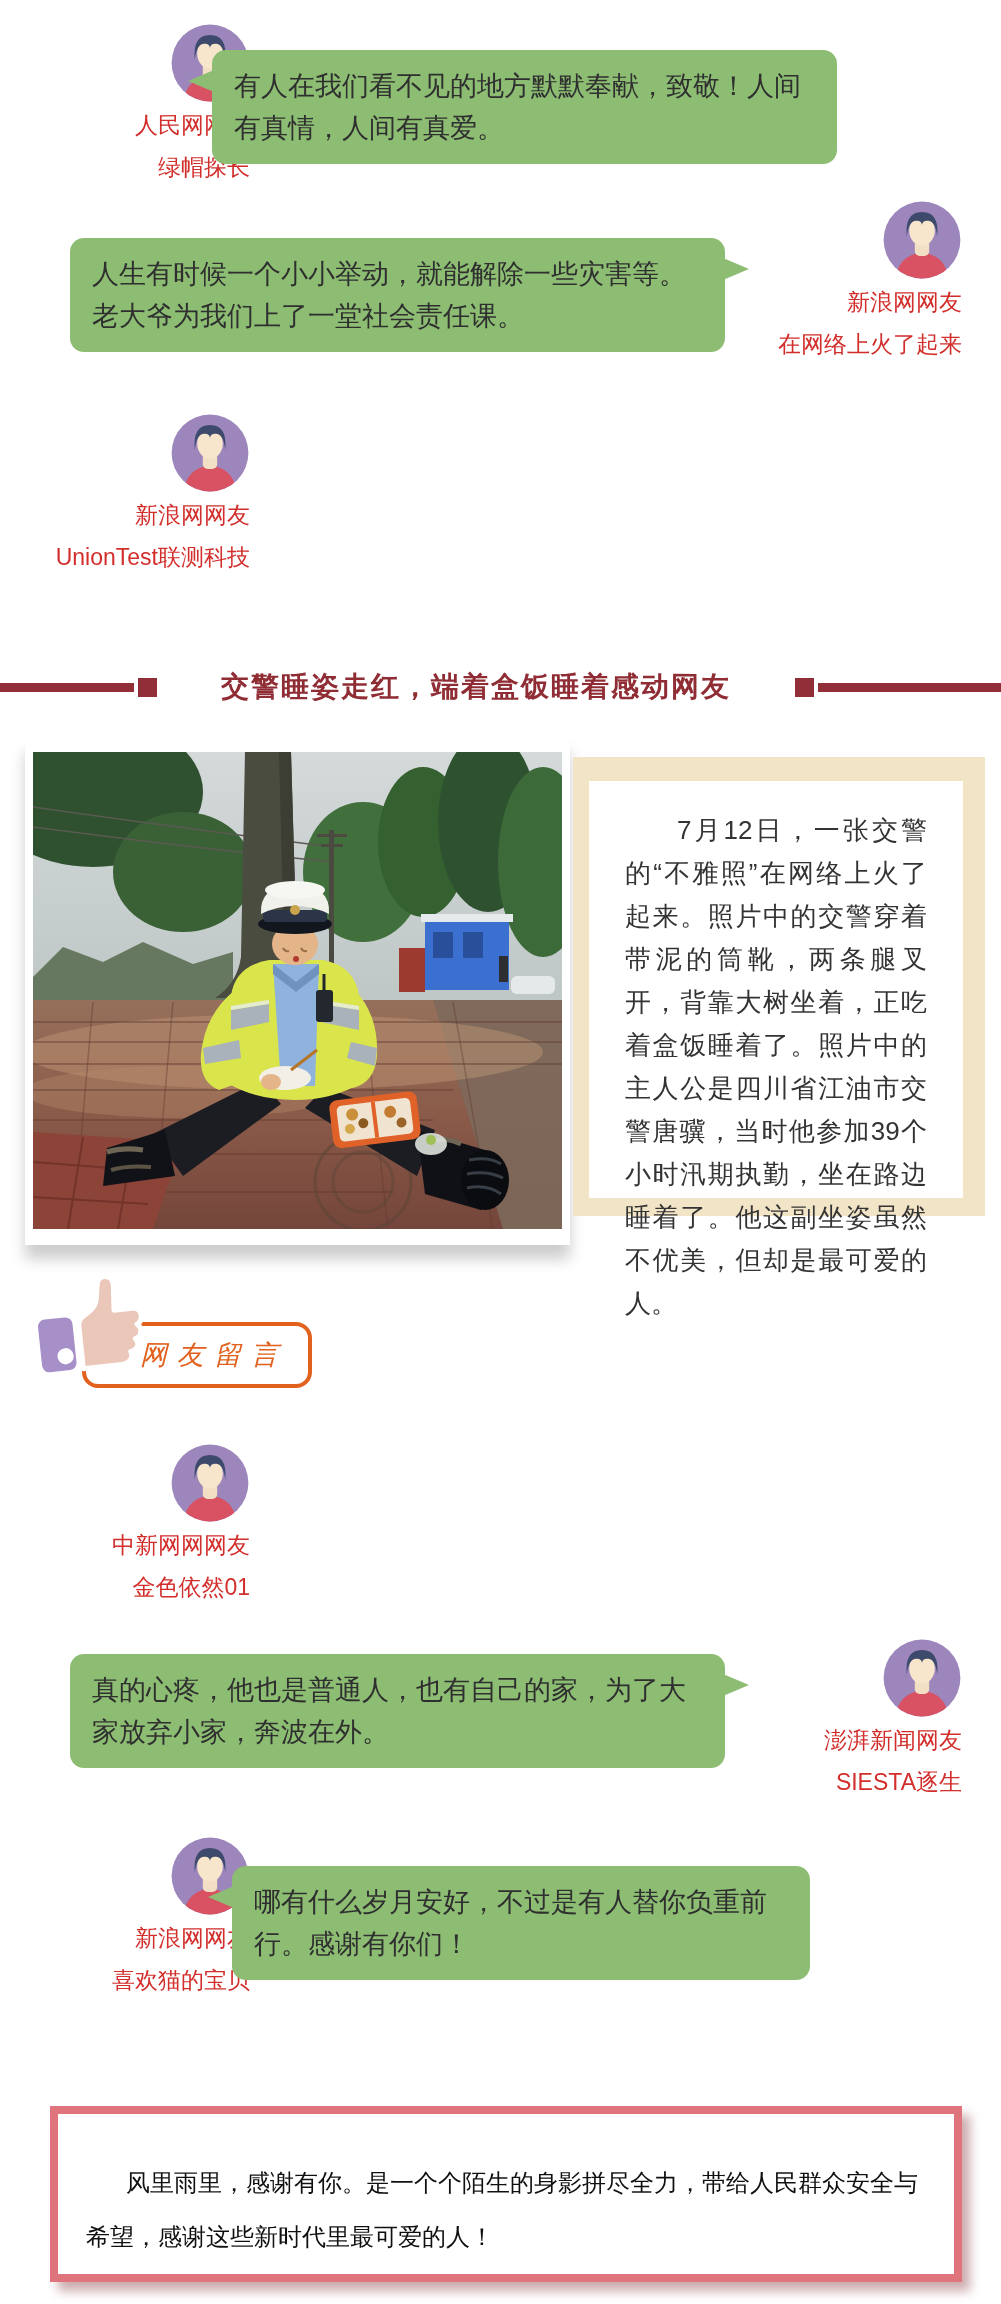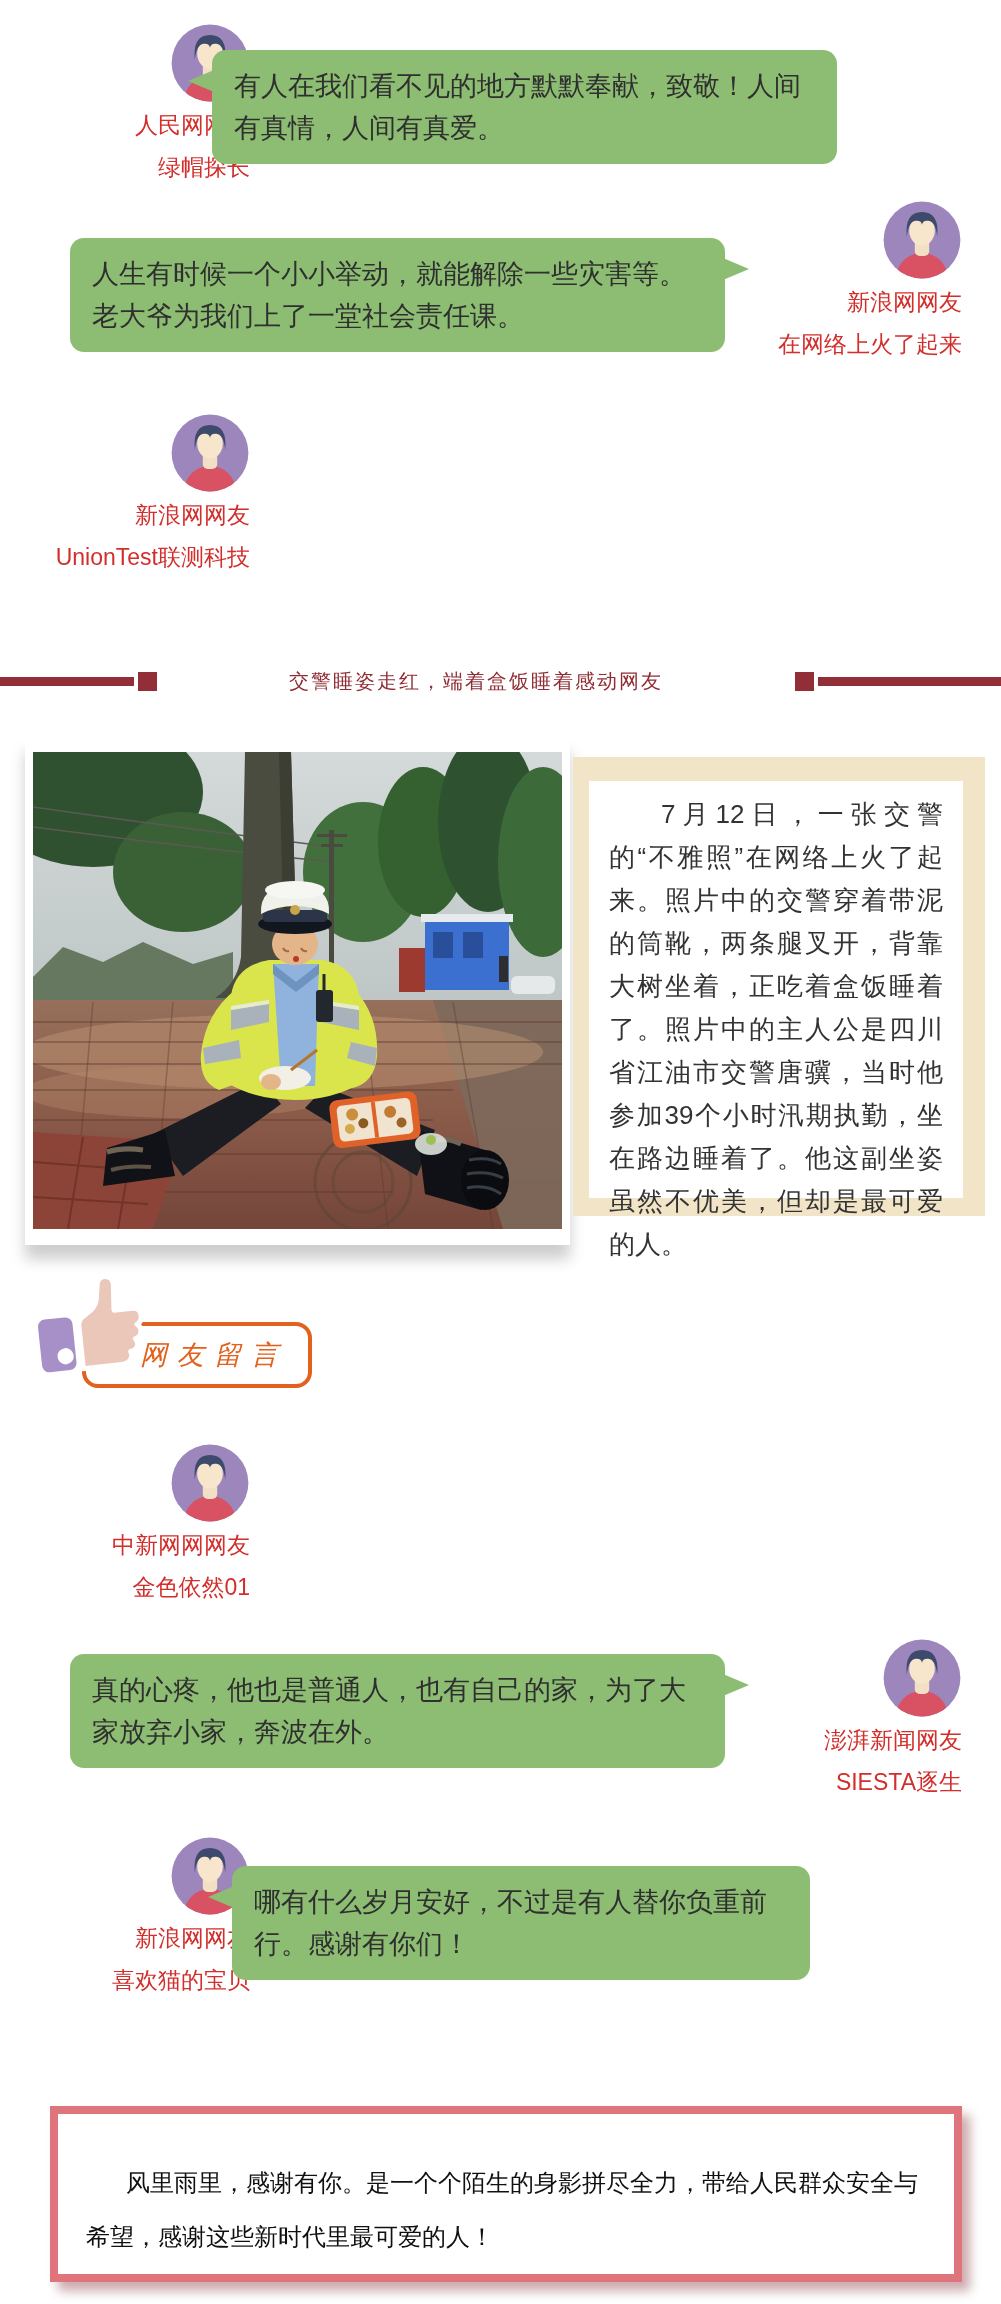--- a/index.html
+++ b/index.html
@@ -17,29 +17,29 @@
           border-color:transparent #8CBD73 transparent transparent;}
   .bubble.r::after{content:"";position:absolute;right:-24px;top:20px;width:0;height:0;
           border-style:solid;border-width:11px 0 11px 26px;
           border-color:transparent transparent transparent #8CBD73;}
   
   .sec-header{position:absolute;left:0;top:668px;width:1001px;display:flex;align-items:center;}
   .hline{height:9px;background:#922E37;}
   .hline.left{width:134px;}
   .hline.right{width:183px;}
   .hsq{width:19px;height:19px;background:#922E37;flex:0 0 19px;margin:0 4px;}
-  .sec-title{flex:1;text-align:center;font-size:20px;color:#8F2C34;margin:0;font-weight:400;
+  .sec-title{flex:1;text-align:center;font-size:28px;color:#8F2C34;margin:0;font-weight:700;
              letter-spacing:2px;}
   
   .photo-frame{position:absolute;left:25px;top:738px;width:545px;height:507px;background:#fff;
                box-shadow:0 14px 14px rgba(0,0,0,0.20);}
   .photo{position:absolute;left:8px;top:14px;width:529px;height:477px;display:block;}
   .article-panel{position:absolute;left:573px;top:757px;width:412px;height:459px;background:#F2E4C6;}
   .article-box{position:absolute;left:16px;top:24px;width:374px;height:417px;background:#fff;box-sizing:border-box;}
-  .article-text{margin:0;padding:12px 20px;font-size:26px;line-height:43px;color:#333;
+  .article-text{margin:16px;padding:12px 20px;font-size:26px;line-height:43px;color:#333;
                 text-align:justify;text-indent:2em;}
   
   .like-box{position:absolute;left:82px;top:1322px;width:230px;height:66px;background:#fff;
             border:4px solid #E2611C;border-radius:16px;box-sizing:border-box;
             display:flex;align-items:center;justify-content:center;
             font-size:27px;color:#E2611C;letter-spacing:10px;padding-left:34px;font-style:italic;}
   .thumb{position:absolute;left:34px;top:1274px;width:112px;height:102px;z-index:2;}
   
   .footer-box{position:absolute;left:50px;top:2106px;width:912px;height:176px;background:#fff;
               border:8px solid #DF747C;box-sizing:border-box;

